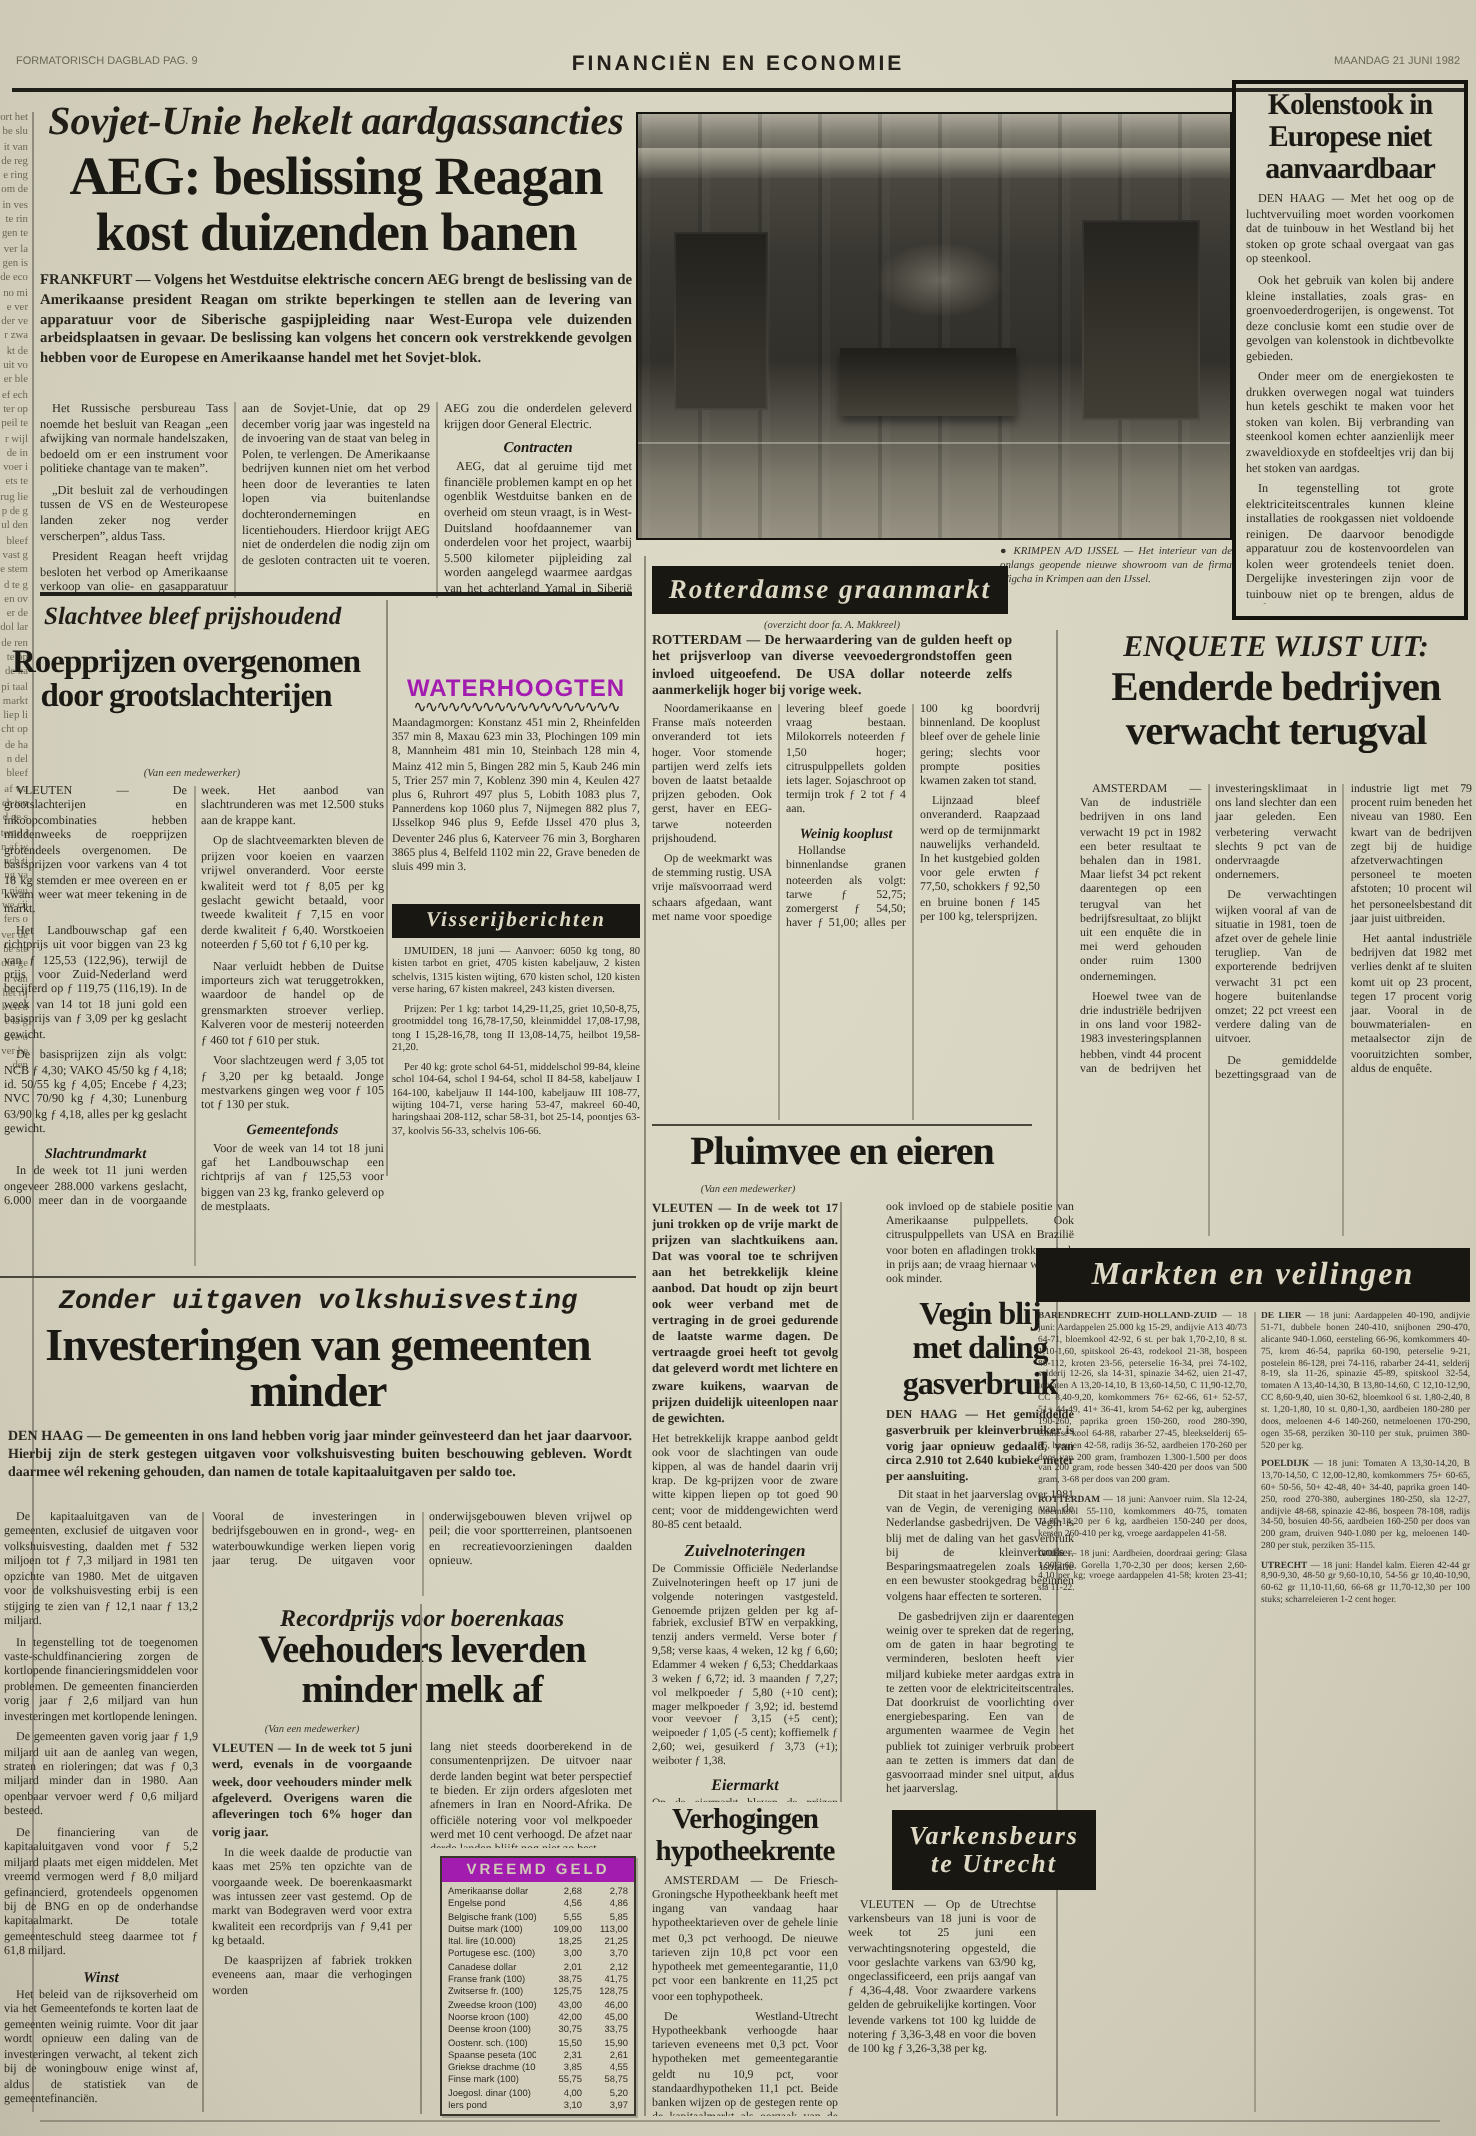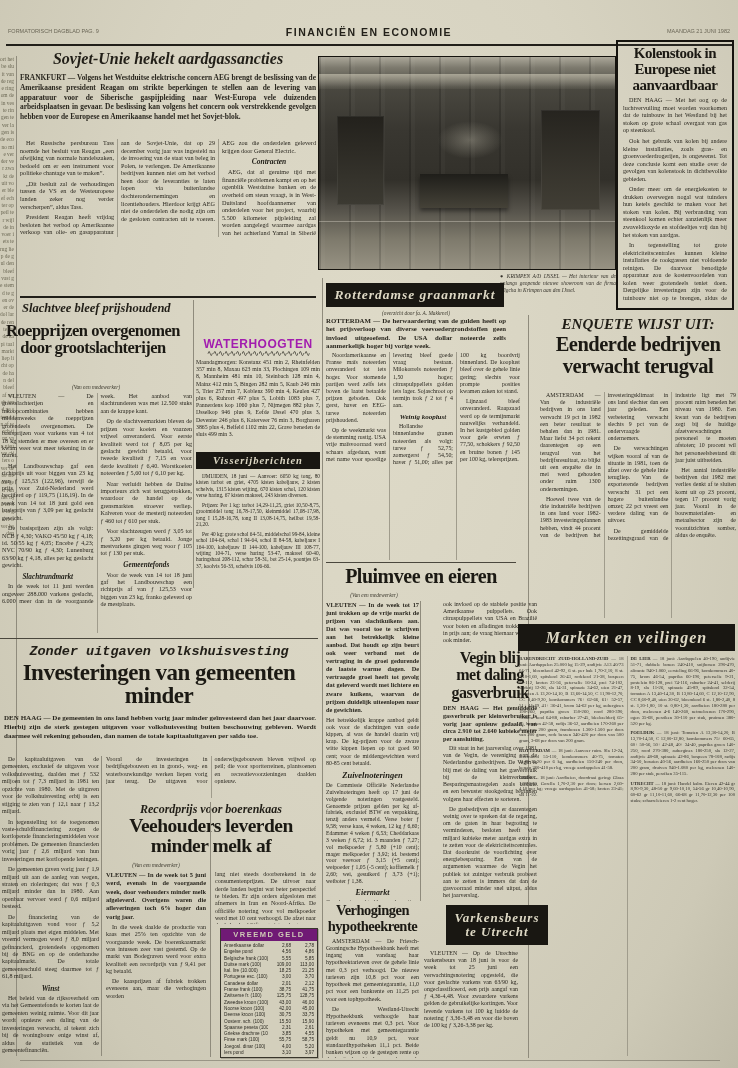--- a/index.html
+++ b/index.html
@@ -45,35 +45,36 @@
     background:repeating-linear-gradient(90deg, rgba(0,0,0,.28) 0 2px, rgba(255,255,255,.05) 2px 6px, rgba(0,0,0,0) 6px 30px);
     opacity:.5;}
   .photo .beam{position:absolute;left:0;right:0;top:8%;height:7%;background:linear-gradient(180deg,rgba(230,225,205,.5),rgba(230,225,205,.05));}
   .photo .counter{position:absolute;left:34%;top:55%;width:30%;height:16%;background:linear-gradient(180deg,#1f1e1a,#454238);box-shadow:0 3px 4px rgba(0,0,0,.4);}
   .photo .rack1{position:absolute;left:6%;top:28%;width:16%;height:42%;background:linear-gradient(180deg,#23211c,#3c3a32);box-shadow:inset 0 0 0 1px rgba(255,255,255,.06);}
   .photo .rack2{position:absolute;right:5%;top:25%;width:20%;height:47%;background:linear-gradient(180deg,#26241f,#413e35);box-shadow:inset 0 0 0 1px rgba(255,255,255,.06);}
   .photo .floorline{position:absolute;left:0;right:0;bottom:22%;height:1px;background:rgba(240,236,220,.35);}
   .photo .glow{position:absolute;left:40%;top:30%;width:22%;height:18%;background:radial-gradient(ellipse,rgba(225,220,200,.30),rgba(0,0,0,0) 70%);}
   .wave{text-align:center;color:#2c2a22;letter-spacing:-1px;line-height:5px;font-size:8px;}
   .fxbox{border:1px solid #39362c;background:#d3cfbc;box-shadow:1px 1px 0 #aaa695;}
-  .fxhead{background:#701a75;color:#cfcab6;font-weight:bold;text-align:center;letter-spacing:1.5px;}
+  .fxhead{background:#a21caf;color:#cfcab6;font-weight:bold;text-align:center;letter-spacing:1.5px;}
 </style>
 </head>
 <body>
 
 <div class="abs sans" style="left:8px;top:28px;font-size:5.5px;color:#6b6757;">FORMATORISCH DAGBLAD PAG. 9</div>
 <div class="abs sans" style="left:0;right:0;top:26px;text-align:center;font-size:10.5px;font-weight:bold;letter-spacing:1.5px;color:#23211a;">FINANCIËN EN ECONOMIE</div>
 <div class="abs sans" style="right:8px;top:28px;font-size:5.5px;color:#6b6757;">MAANDAG 21 JUNI 1982</div>
 <div class="abs rule-h" style="left:6px;top:44px;width:726px;"></div>
 
 <div class="abs edge" style="left:0;top:56px;width:14px;height:1000px;font-size:5.4px;overflow:hidden;text-align:right;">ort het be sluit van de rege ring om de in ves te rin gen te ver la gen is de eco no mie ver der ver zwakt de uit voer bleef ech ter op peil ter wijl de in voer iets te rug liep de gul den bleef vast ge stemd te gen over de dol lar de ren te op de ka pi taal markt liep licht op de han del bleef af wach tend ge stemd in af wach ting van nieu we cij fers over de be ste din gen van het rijk en de la ge re over he den</div>
 <div class="abs rule-v" style="left:16px;top:56px;height:1000px;"></div>
 
 <div class="abs" style="left:20px;top:50px;width:296px;">
-  <div class="kicker" style="font-size:16px;">Sovjet-Unie hekelt aardgassancties</div>
+  <div class="kicker" style="font-size:20px;">Sovjet-Unie hekelt aardgassancties</div>
+  <div class="headline" style="font-size:27px;margin-top:2px;">AEG: beslissing Reagan kost duizenden banen</div>
   <div class="t lead" style="font-size:7.4px;line-height:1.32;margin-top:5px;height:62px;">FRANKFURT — Volgens het Westduitse elektrische concern AEG brengt de beslissing van de Amerikaanse president Reagan om strikte beperkingen te stellen aan de levering van apparatuur voor de Siberische gaspijpleiding naar West-Europa vele duizenden arbeidsplaatsen in gevaar. De beslissing kan volgens het concern ook verstrekkende gevolgen hebben voor de Europese en Amerikaanse handel met het Sovjet-blok.</div>
   <div class="t cols" style="margin-top:4px;height:98px;column-count:3;font-size:6.2px;line-height:1.22;">
     <div class="dc"><p>Het Russische persbureau Tass noemde het besluit van Reagan „een afwijking van normale handelszaken, bedoeld om er een instrument voor politieke chantage van te maken”.</p><p>„Dit besluit zal de verhoudingen tussen de VS en de Westeuropese landen zeker nog verder verscherpen”, aldus Tass.</p><p>President Reagan heeft vrijdag besloten het verbod op Amerikaanse verkoop van olie- en gasapparatuur aan de Sovjet-Unie, dat op 29 december vorig jaar was ingesteld na de invoering van de staat van beleg in Polen, te verlengen. De Amerikaanse bedrijven kunnen niet om het verbod heen door de leveranties te laten lopen via buitenlandse dochterondernemingen en licentiehouders. Hierdoor krijgt AEG niet de onderdelen die nodig zijn om de gesloten contracten uit te voeren. AEG zou die onderdelen geleverd krijgen door General Electric.</p></div>
     <div class="subhead" style="font-size:7.5px;">Contracten</div>
     <div class="dc"><p>AEG, dat al geruime tijd met financiële problemen kampt en op het ogenblik Westduitse banken en de overheid om steun vraagt, is in West-Duitsland hoofdaannemer van onderdelen voor het project, waarbij 5.500 kilometer pijpleiding zal worden aangelegd waarmee aardgas van het achterland Yamal in Siberië naar West-Europa moet worden vervoerd.</p></div>
     
     <div class="dc"></div>
   </div>
 </div>
 <div class="abs rule-h" style="left:20px;top:296px;width:296px;height:1.5px;"></div>

